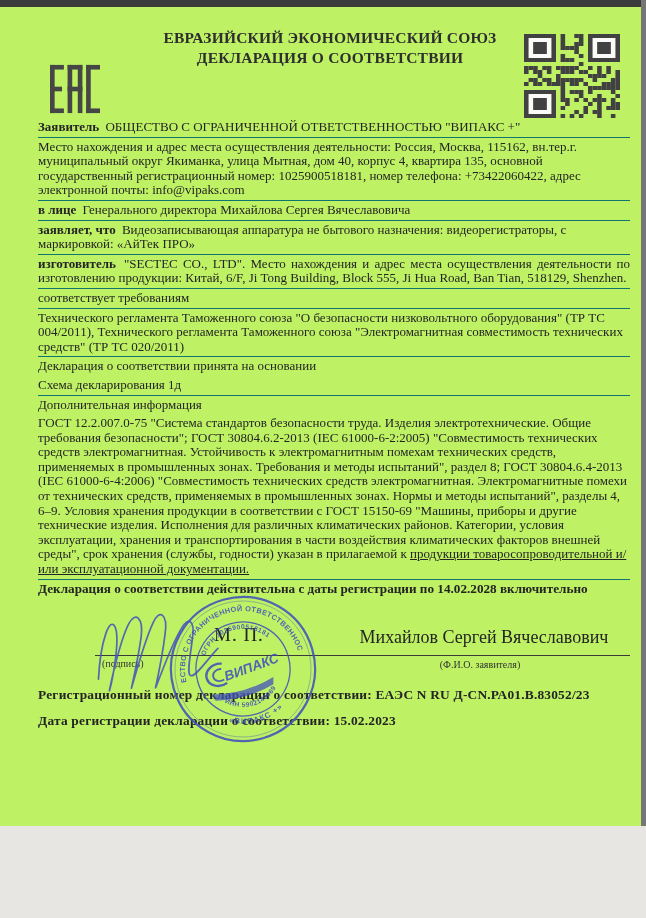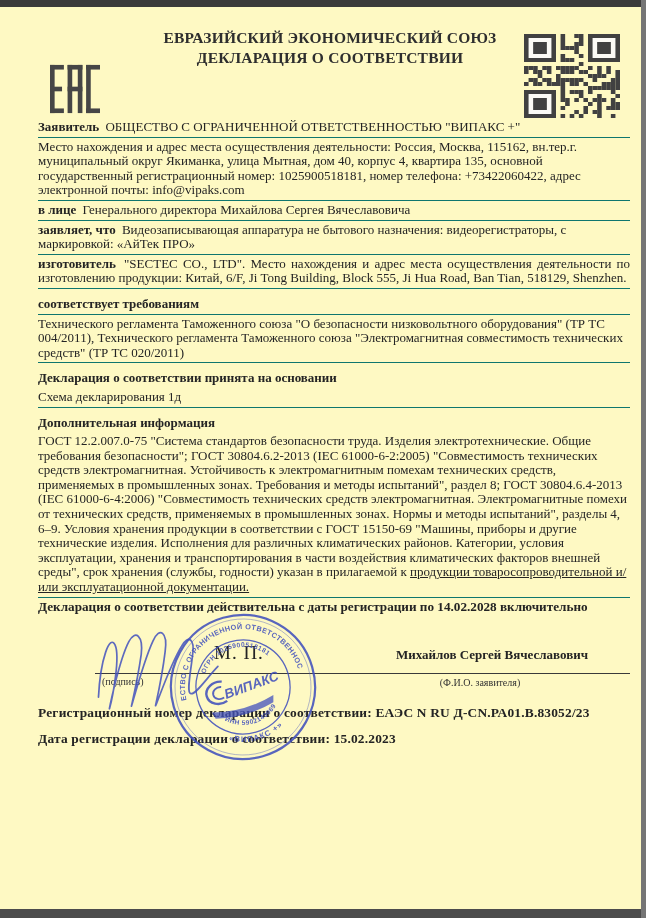--- a/index.html
+++ b/index.html
@@ -1,42 +1,42 @@
 <!DOCTYPE html>
 <html><head>
 <meta charset="utf-8">
 <style>
   html,body{margin:0;padding:0;background:#e8e6e2;}
-  .page{position:relative;width:646px;height:918px;background:#fef9c3;overflow:hidden;
+  .page{position:relative;width:646px;height:826px;background:#bef264;overflow:hidden;
         font-family:"Liberation Serif","DejaVu Serif",serif;color:#242424;}
   
   .bar-top{position:absolute;left:0;top:0;width:646px;height:7px;background:#3b3b3b;}
   .bar-bottom{position:absolute;left:0;top:909px;width:646px;height:9px;background:#4c4c4c;}
   .bar-right{position:absolute;left:641px;top:0;width:5px;height:918px;background:#757575;}
   
   .title-box{position:absolute;left:100px;top:28px;width:460px;text-align:center;
              font-weight:bold;font-size:15.5px;line-height:20px;color:#2e2e2e;letter-spacing:.2px;}
   .eac{position:absolute;left:50px;top:62px;}
   .qr{position:absolute;left:524px;top:34px;}
   
   .content{position:absolute;left:38px;top:118px;width:592px;font-size:13px;line-height:14.6px;}
   .row{padding:2px 0;}
   .rule{border-bottom:1px solid #0f766e;}
   .b{font-weight:bold;margin-right:3px;}
-  .hd{font-weight:bold;margin-top:6px;}
+  .hd{font-weight:normal;}
   .just{text-align:justify;}
   .u{text-decoration:underline;}
   .validity{font-weight:bold;font-size:13.2px;padding:2px 0;}
   
   .sig-area{position:relative;height:84px;margin-top:6px;}
   .mp{position:absolute;left:176px;top:24px;font-size:19px;letter-spacing:1px;}
   .sign-line{position:absolute;left:57px;top:0;width:250px;height:51px;border-bottom:1px solid #3a3a3a;}
   .sign-cap{position:absolute;left:64px;top:53px;font-size:10px;color:#333;}
   .fio-wrap{position:absolute;left:292px;top:0;width:300px;text-align:center;}
-  .fio-name{position:absolute;left:12px;top:26px;width:300px;font-size:13px;font-weight:bold;}
+  .fio-name{position:absolute;left:4px;top:26px;width:300px;font-size:18px;}
   .fio-line{position:absolute;left:0;top:51px;width:300px;border-bottom:1px solid #3a3a3a;}
   .fio-cap{position:absolute;left:0;top:54px;width:300px;font-size:10px;color:#333;}
   .stamp{position:absolute;left:120px;top:-20px;pointer-events:none;}
   .autograph{position:absolute;left:52px;top:0;pointer-events:none;}
   
   .reg{font-weight:bold;font-size:13.4px;letter-spacing:.2px;}
   .reg + .reg{margin-top:11px;}
 </style>
 </head>
 <body>

